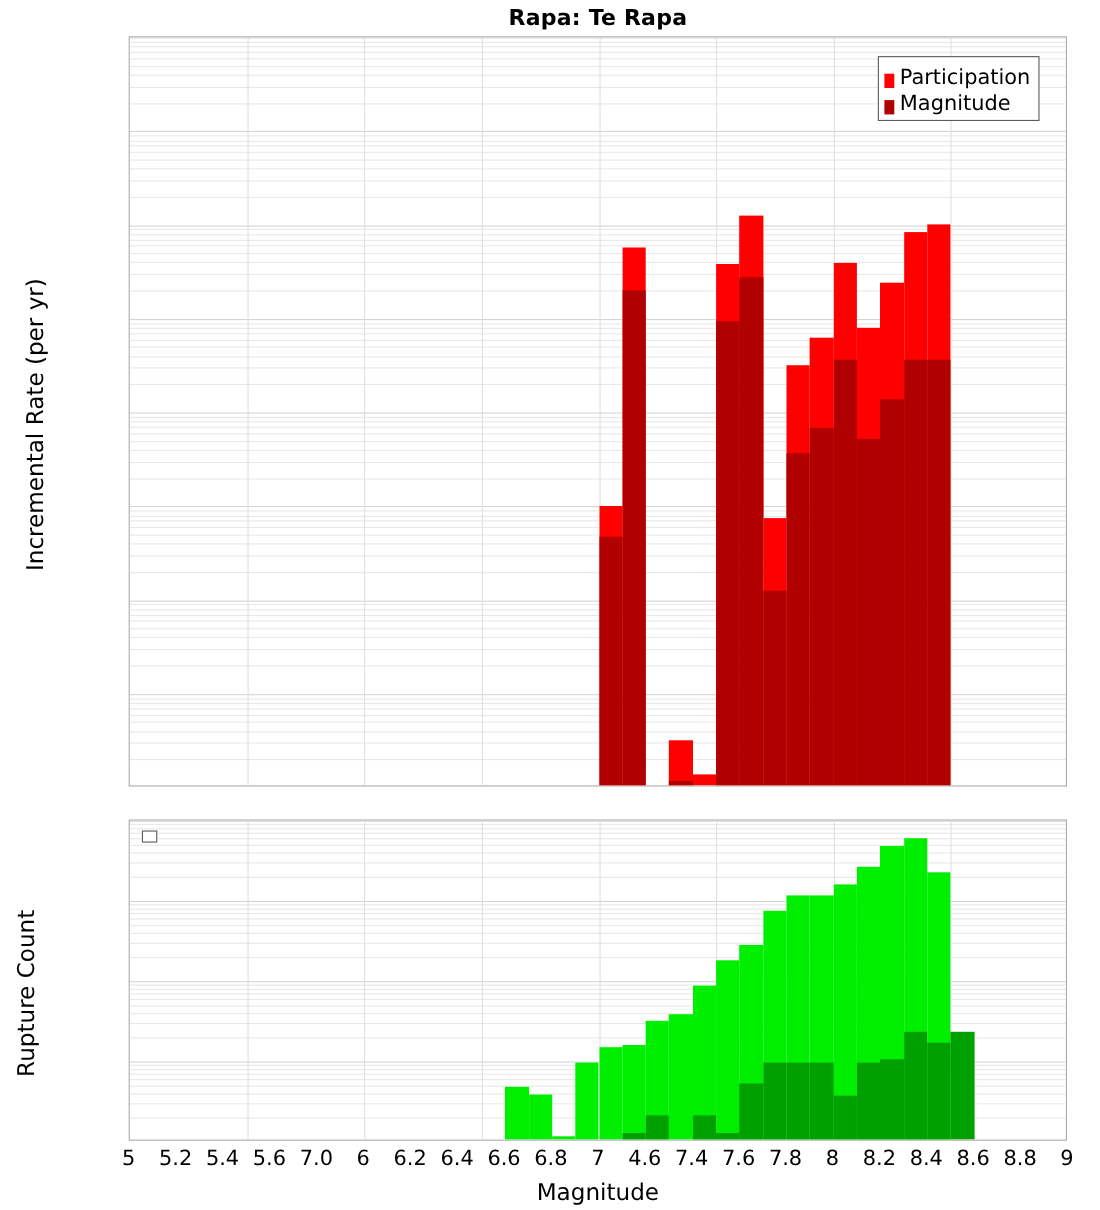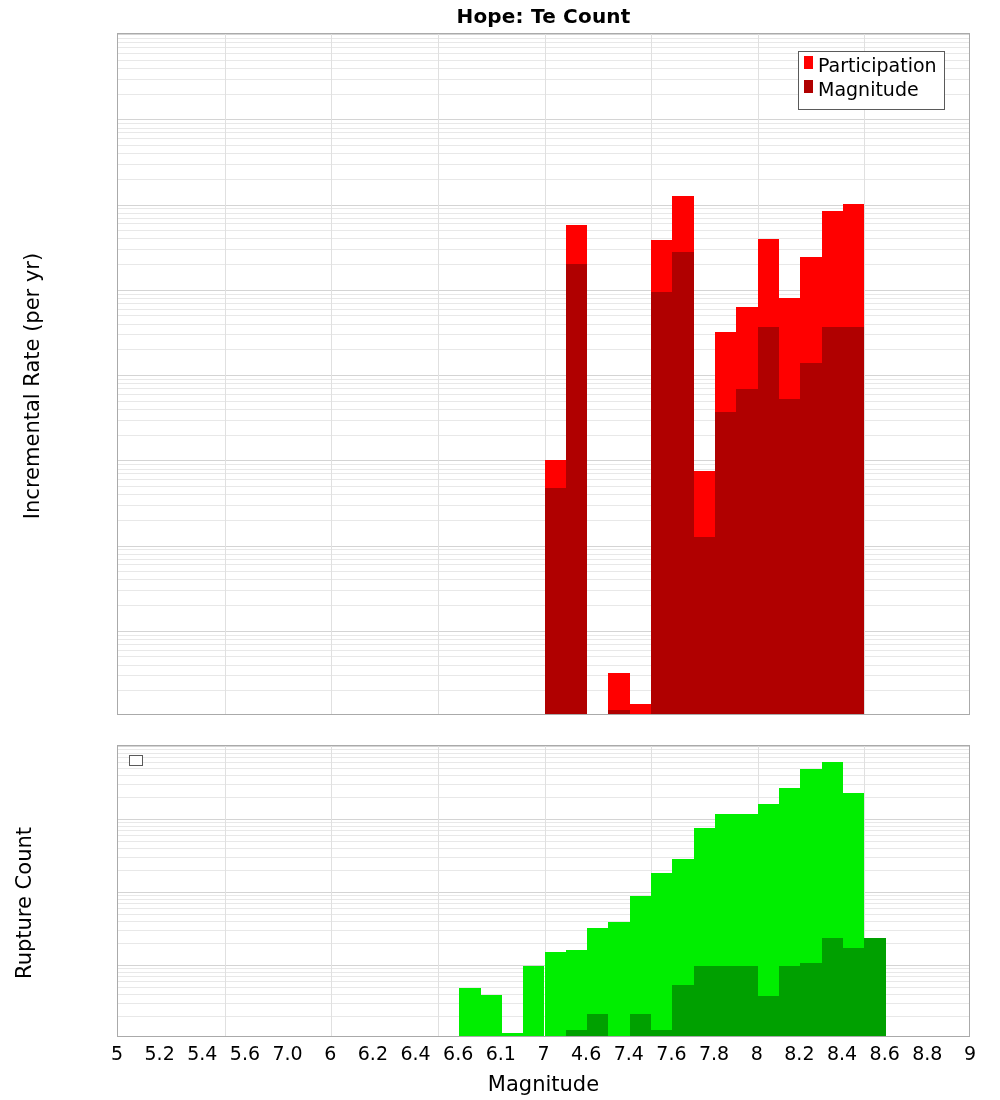--- a/index.html
+++ b/index.html
@@ -135,41 +135,41 @@
     box-sizing: border-box;
     border: 1px solid #5a5a5a;
     background: #ffffff;
     padding: 4px 7px 5px 5px;
     z-index: 30;
   }
   #legend-top { left: 798px; top: 51px; }
   #legend-bot { left: 129px; top: 755px; }
   .legend-row {
     display: flex;
-    align-items: flex-start;
+    align-items: flex-end;
     height: 24px;
     white-space: nowrap;
   }
   .legend-swatch {
     width: 9px;
     height: 13px;
     margin-right: 5px;
     flex: 0 0 auto;
   }
   .legend-text {
     font-size: 19px;
     line-height: 1;
   }
 </style>
 </head>
 <body>
 
 <div id="figure">
 
-  <div id="chart-title">Hope: Te Count</div>
+  <div id="chart-title">Rapa: Te Rapa</div>
 
   <div id="top-plot" class="plot-frame">
     <div class="grid-layer" id="top-grid">
         <div class="gridline-h" style="top: 656px;"></div>
         <div class="gridline-h" style="top: 641px;"></div>
         <div class="gridline-h" style="top: 631px;"></div>
         <div class="gridline-h" style="top: 622px;"></div>
         <div class="gridline-h" style="top: 616px;"></div>
         <div class="gridline-h" style="top: 610px;"></div>
         <div class="gridline-h" style="top: 605px;"></div>
@@ -453,21 +453,21 @@
   <div id="xticks">
       <div class="xtick" style="left: 117px;">5</div>
       <div class="xtick" style="left: 159.65px;">5.2</div>
       <div class="xtick" style="left: 202.3px;">5.4</div>
       <div class="xtick" style="left: 244.95px;">5.6</div>
       <div class="xtick" style="left: 287.6px;">7.0</div>
       <div class="xtick" style="left: 330.25px;">6</div>
       <div class="xtick" style="left: 372.9px;">6.2</div>
       <div class="xtick" style="left: 415.55px;">6.4</div>
       <div class="xtick" style="left: 458.2px;">6.6</div>
-      <div class="xtick" style="left: 500.85px;">6.1</div>
+      <div class="xtick" style="left: 500.85px;">6.8</div>
       <div class="xtick" style="left: 543.5px;">7</div>
       <div class="xtick" style="left: 586.15px;">4.6</div>
       <div class="xtick" style="left: 628.8px;">7.4</div>
       <div class="xtick" style="left: 671.45px;">7.6</div>
       <div class="xtick" style="left: 714.1px;">7.8</div>
       <div class="xtick" style="left: 756.75px;">8</div>
       <div class="xtick" style="left: 799.4px;">8.2</div>
       <div class="xtick" style="left: 842.05px;">8.4</div>
       <div class="xtick" style="left: 884.7px;">8.6</div>
       <div class="xtick" style="left: 927.35px;">8.8</div>

